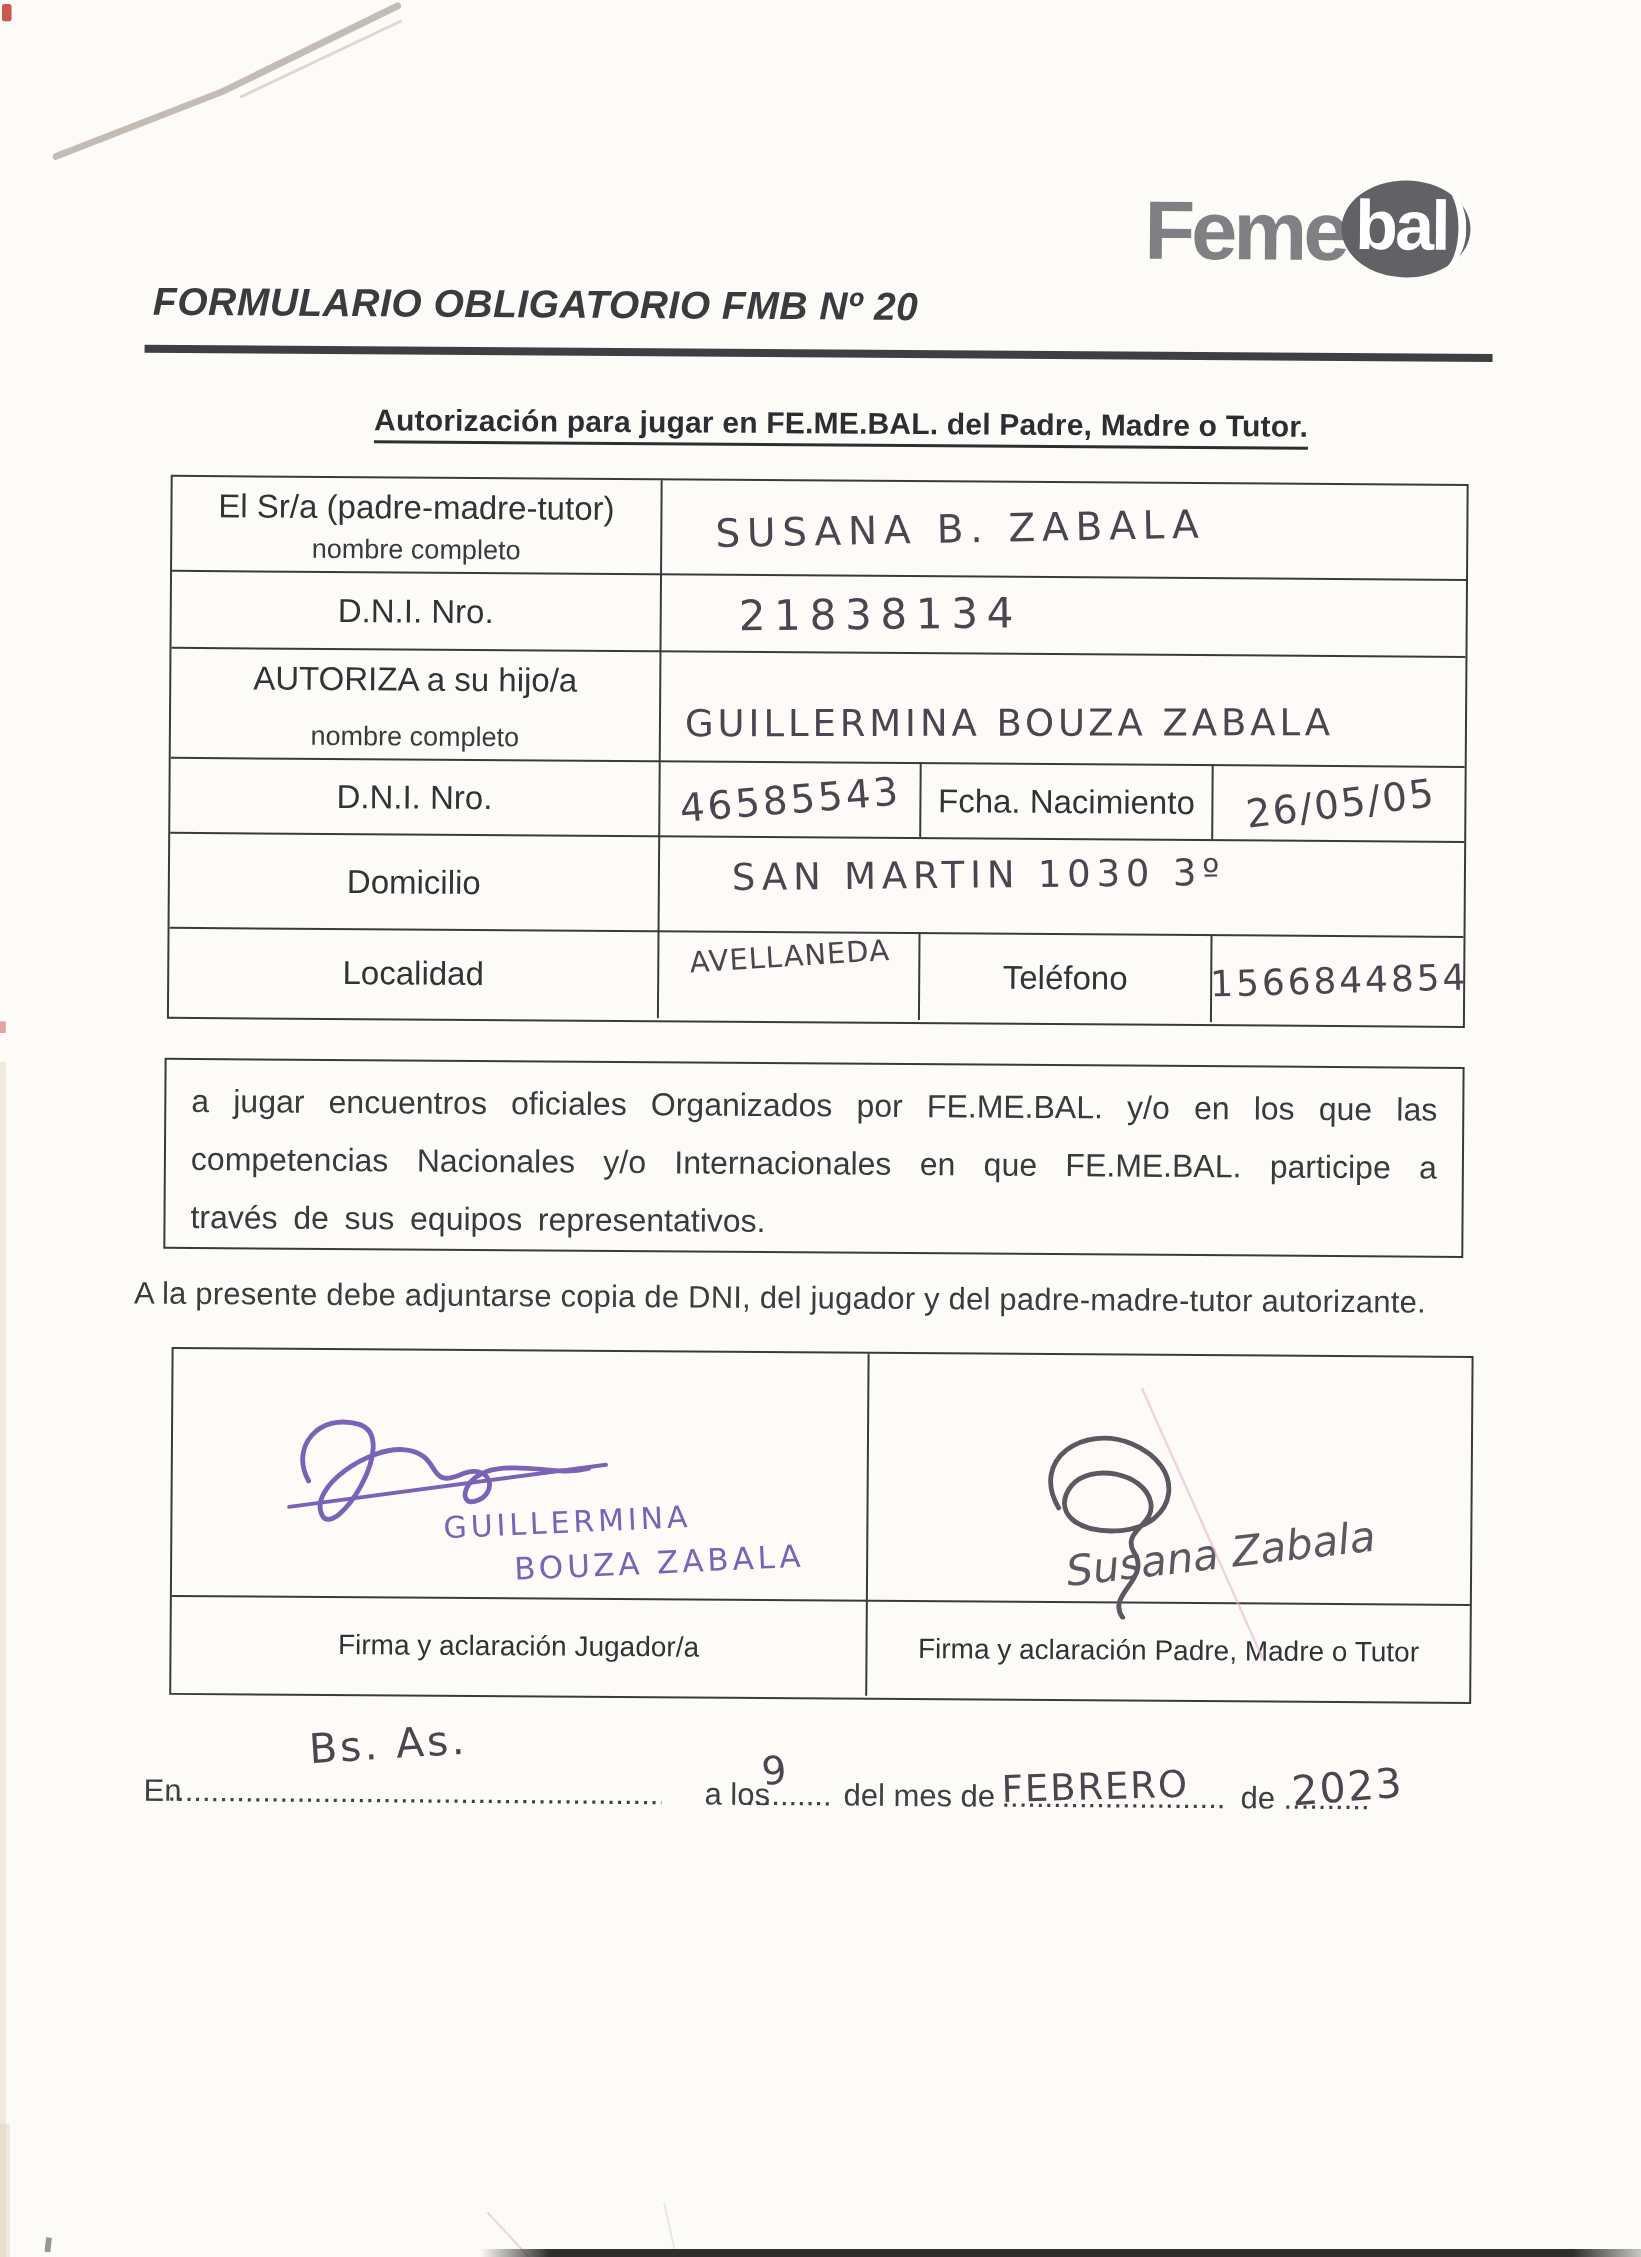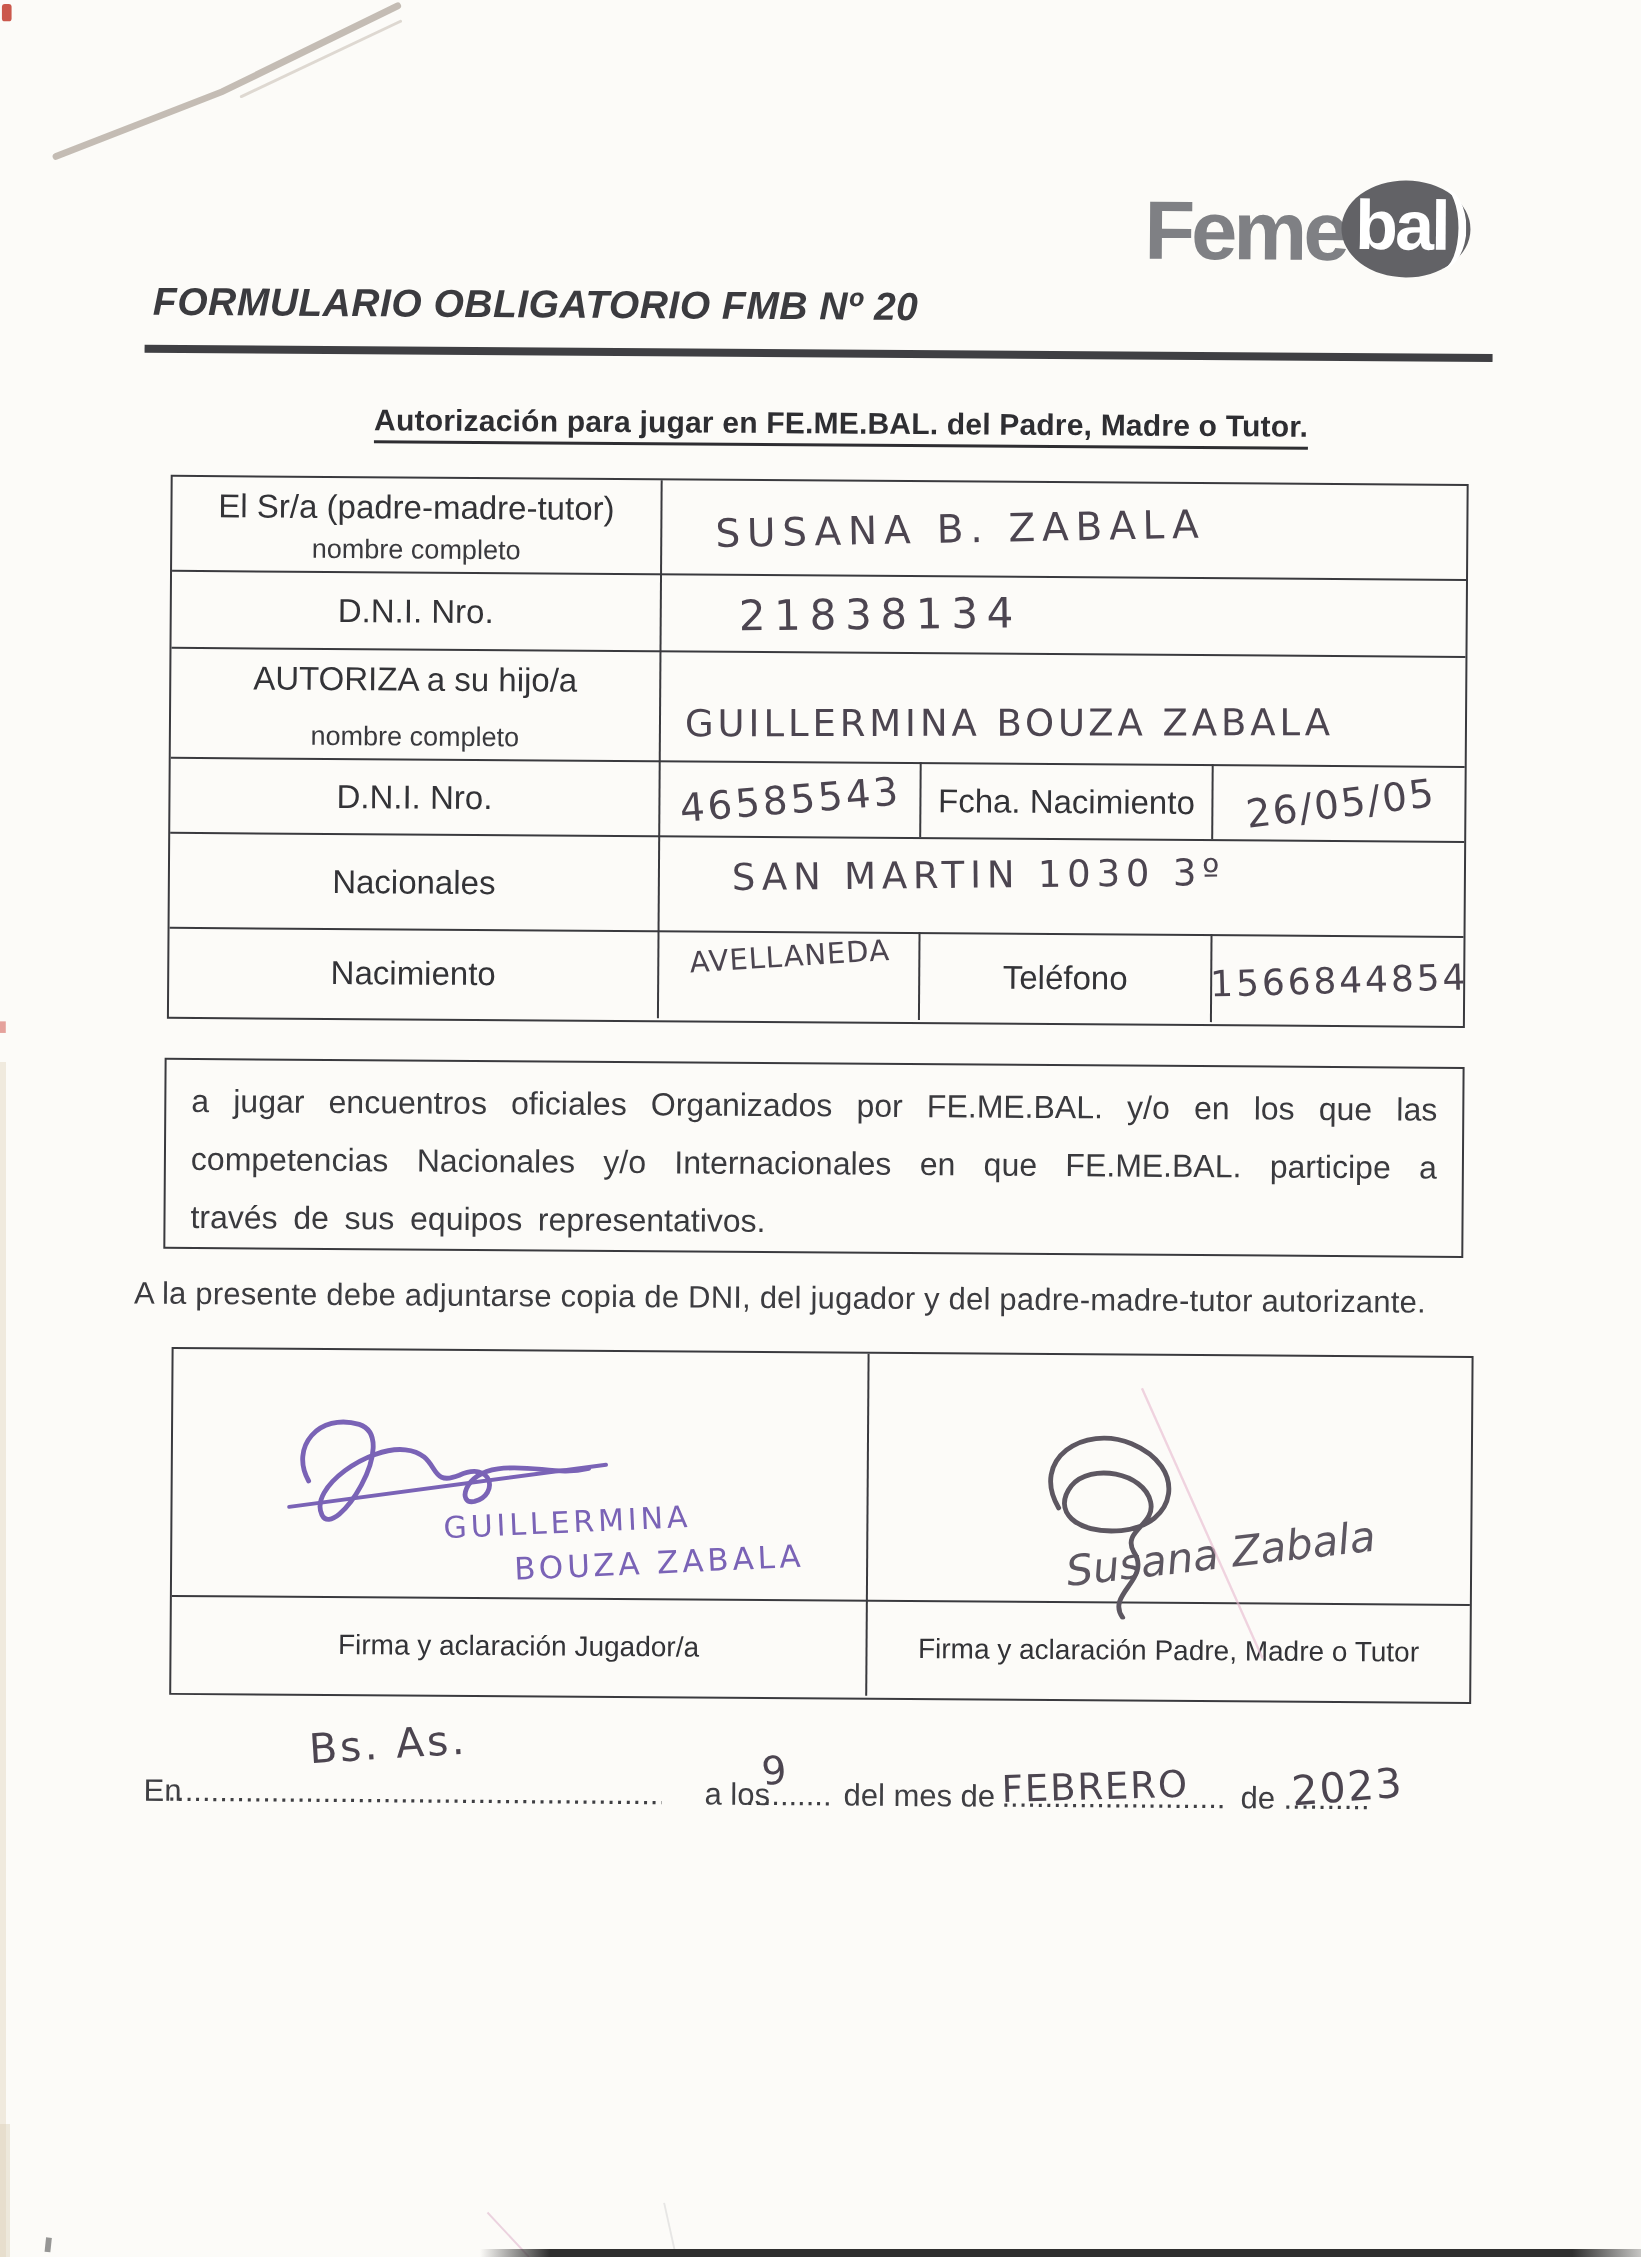--- a/index.html
+++ b/index.html
@@ -125,28 +125,28 @@
         <span class="hand" style="font-size:39px;letter-spacing:2.9px;transform:rotate(-5deg)">46585543</span>
       </div>
       <div class="cell" style="left:751px;top:282px;width:290px;height:73px">
         <span class="lab">Fcha. Nacimiento</span>
       </div>
       <div class="cell" style="left:1043px;top:282px;width:255px;height:73px">
         <span class="hand" style="font-size:39px;letter-spacing:1.9px;transform:rotate(-7deg)">26/05/05</span>
       </div>
 
       <div class="cell" style="left:0;top:357px;width:488px;height:93px">
-        <span class="lab">Nacionales</span>
+        <span class="lab">Domicilio</span>
       </div>
       <div class="cell" style="left:490px;top:357px;width:808px;height:93px;justify-content:flex-start;padding-left:72px;align-items:flex-start;padding-top:13.5px">
         <span class="hand" style="font-size:37px;letter-spacing:5.8px;transform:rotate(-1deg)">SAN MARTIN 1030 3º</span>
       </div>
 
       <div class="cell" style="left:0;top:452px;width:488px;height:86px">
-        <span class="lab">Nacimiento</span>
+        <span class="lab">Localidad</span>
       </div>
       <div class="cell" style="left:490px;top:452px;width:260px;height:86px;align-items:flex-start;padding-top:5.8px">
         <span class="hand" style="font-size:29px;letter-spacing:1px;transform:rotate(-4deg)">AVELLANEDA</span>
       </div>
       <div class="cell" style="left:751px;top:452px;width:290px;height:86px">
         <span class="lab">Teléfono</span>
       </div>
       <div class="cell" style="left:1043px;top:452px;width:255px;height:86px">
         <span class="hand" style="font-size:36px;letter-spacing:2.9px;transform:rotate(-2deg)">1566844854</span>
       </div>

